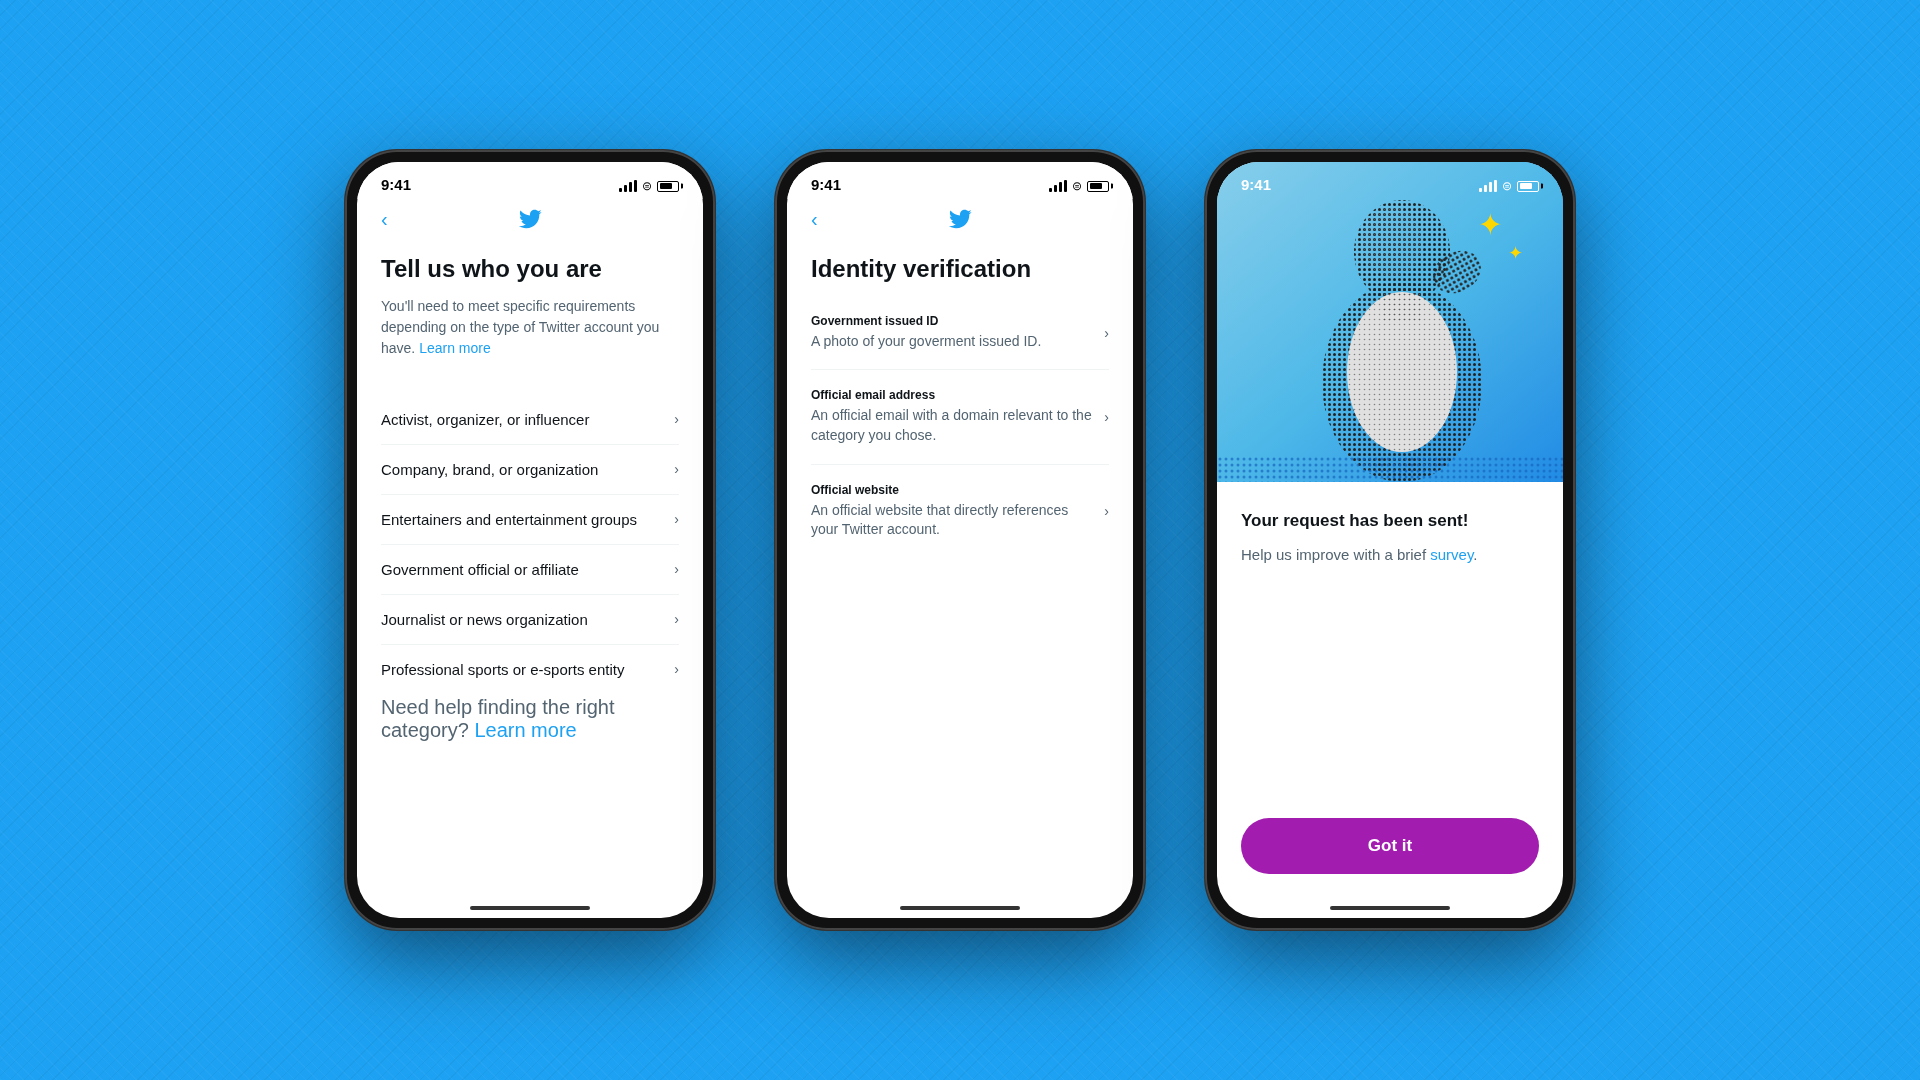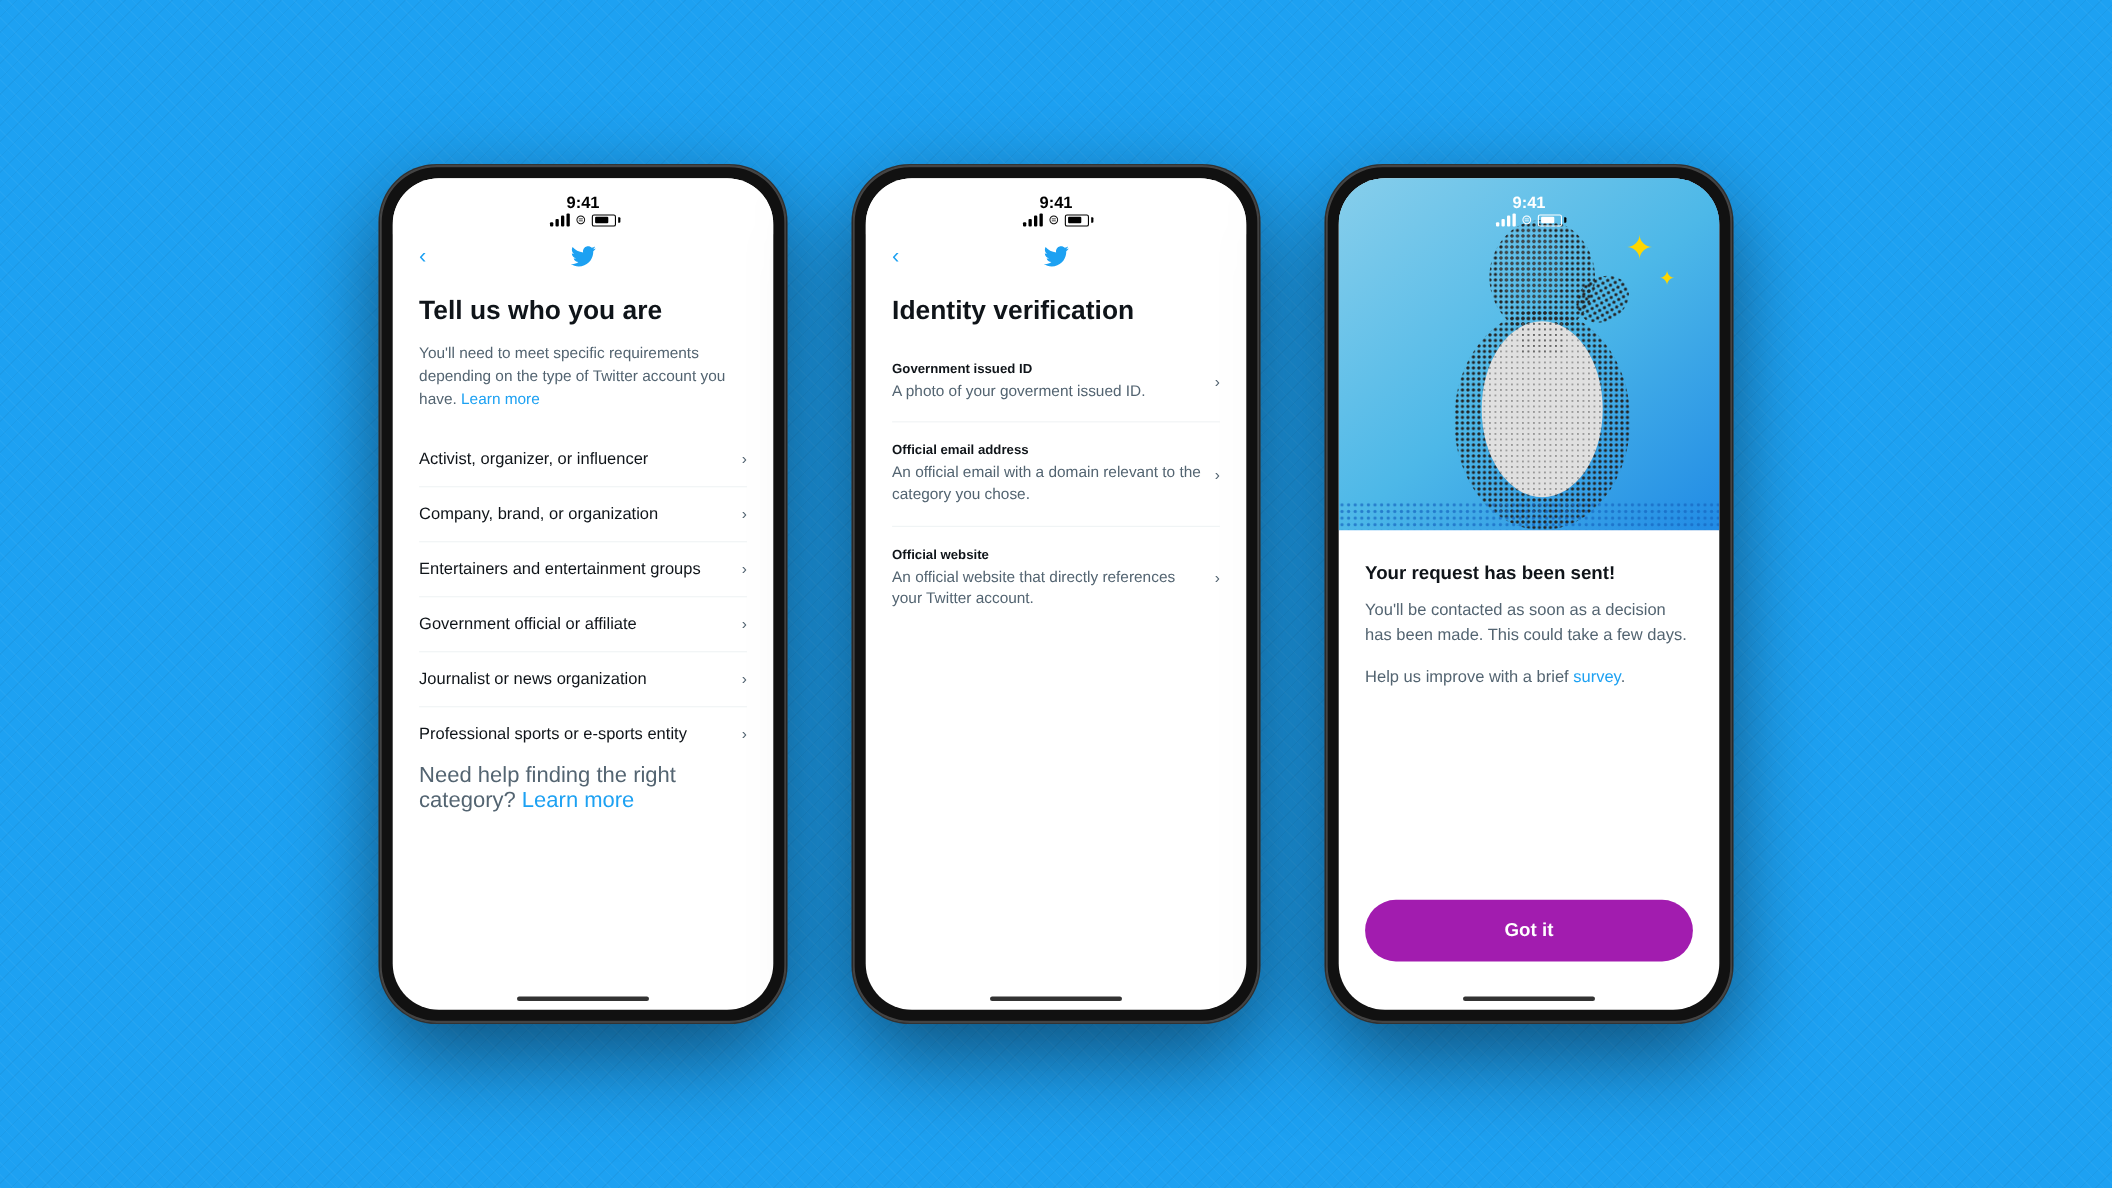--- a/index.html
+++ b/index.html
@@ -53,25 +53,24 @@
       overflow: hidden;
       position: relative;
       display: flex;
       flex-direction: column;
     }
 
     
     .status-bar {
       display: flex;
       justify-content: space-between;
-      align-items: center;
+      align-items: flex-end;
       padding: 14px 24px 6px;
       background: #fff;
       flex-shrink: 0;
-      flex-direction: column;
     }
 
     .status-time {
       font-size: 15px;
       font-weight: 600;
       color: #000;
     }
 
     .status-icons {
       display: flex;
@@ -162,21 +161,21 @@
       font-weight: 800;
       color: #0f1419;
       margin-bottom: 12px;
       line-height: 1.2;
     }
 
     .screen-subtitle {
       font-size: 14px;
       color: #536471;
       line-height: 1.5;
-      margin-bottom: 20px;
+      margin-bottom: 36px;
     }
 
     .screen-subtitle a, .learn-more {
       color: #1da1f2;
       text-decoration: none;
     }
 
     .category-list {
       list-style: none;
     }
@@ -529,21 +528,20 @@
 
         <rect x="0" y="295" width="370" height="25" fill="url(#halftone-dots-blue)" opacity="0.7"></rect>
       </svg>
 
       <span class="sparkle sparkle-1" style="color:#FFD700; position:absolute; top:45px; right:60px; font-size:30px;">✦</span>
       <span class="sparkle sparkle-2" style="color:#FFD700; position:absolute; top:80px; right:40px; font-size:18px;">✦</span>
     </div>
 
     <div class="confirmation-content">
       <h2 class="confirm-title">Your request has been sent!</h2>
-      <p class="confirm-desc">You'll be contacted as soon as a decision has been made. This could take a few days.</p>
       <p class="survey-text">
         <span>Help us improve with a brief</span>
         <a class="survey-link">survey</a><span>.</span>
       </p>
       <button class="got-it-button">Got it</button>
     </div>
 
     <div class="home-indicator">
       <div class="home-bar"></div>
     </div>

